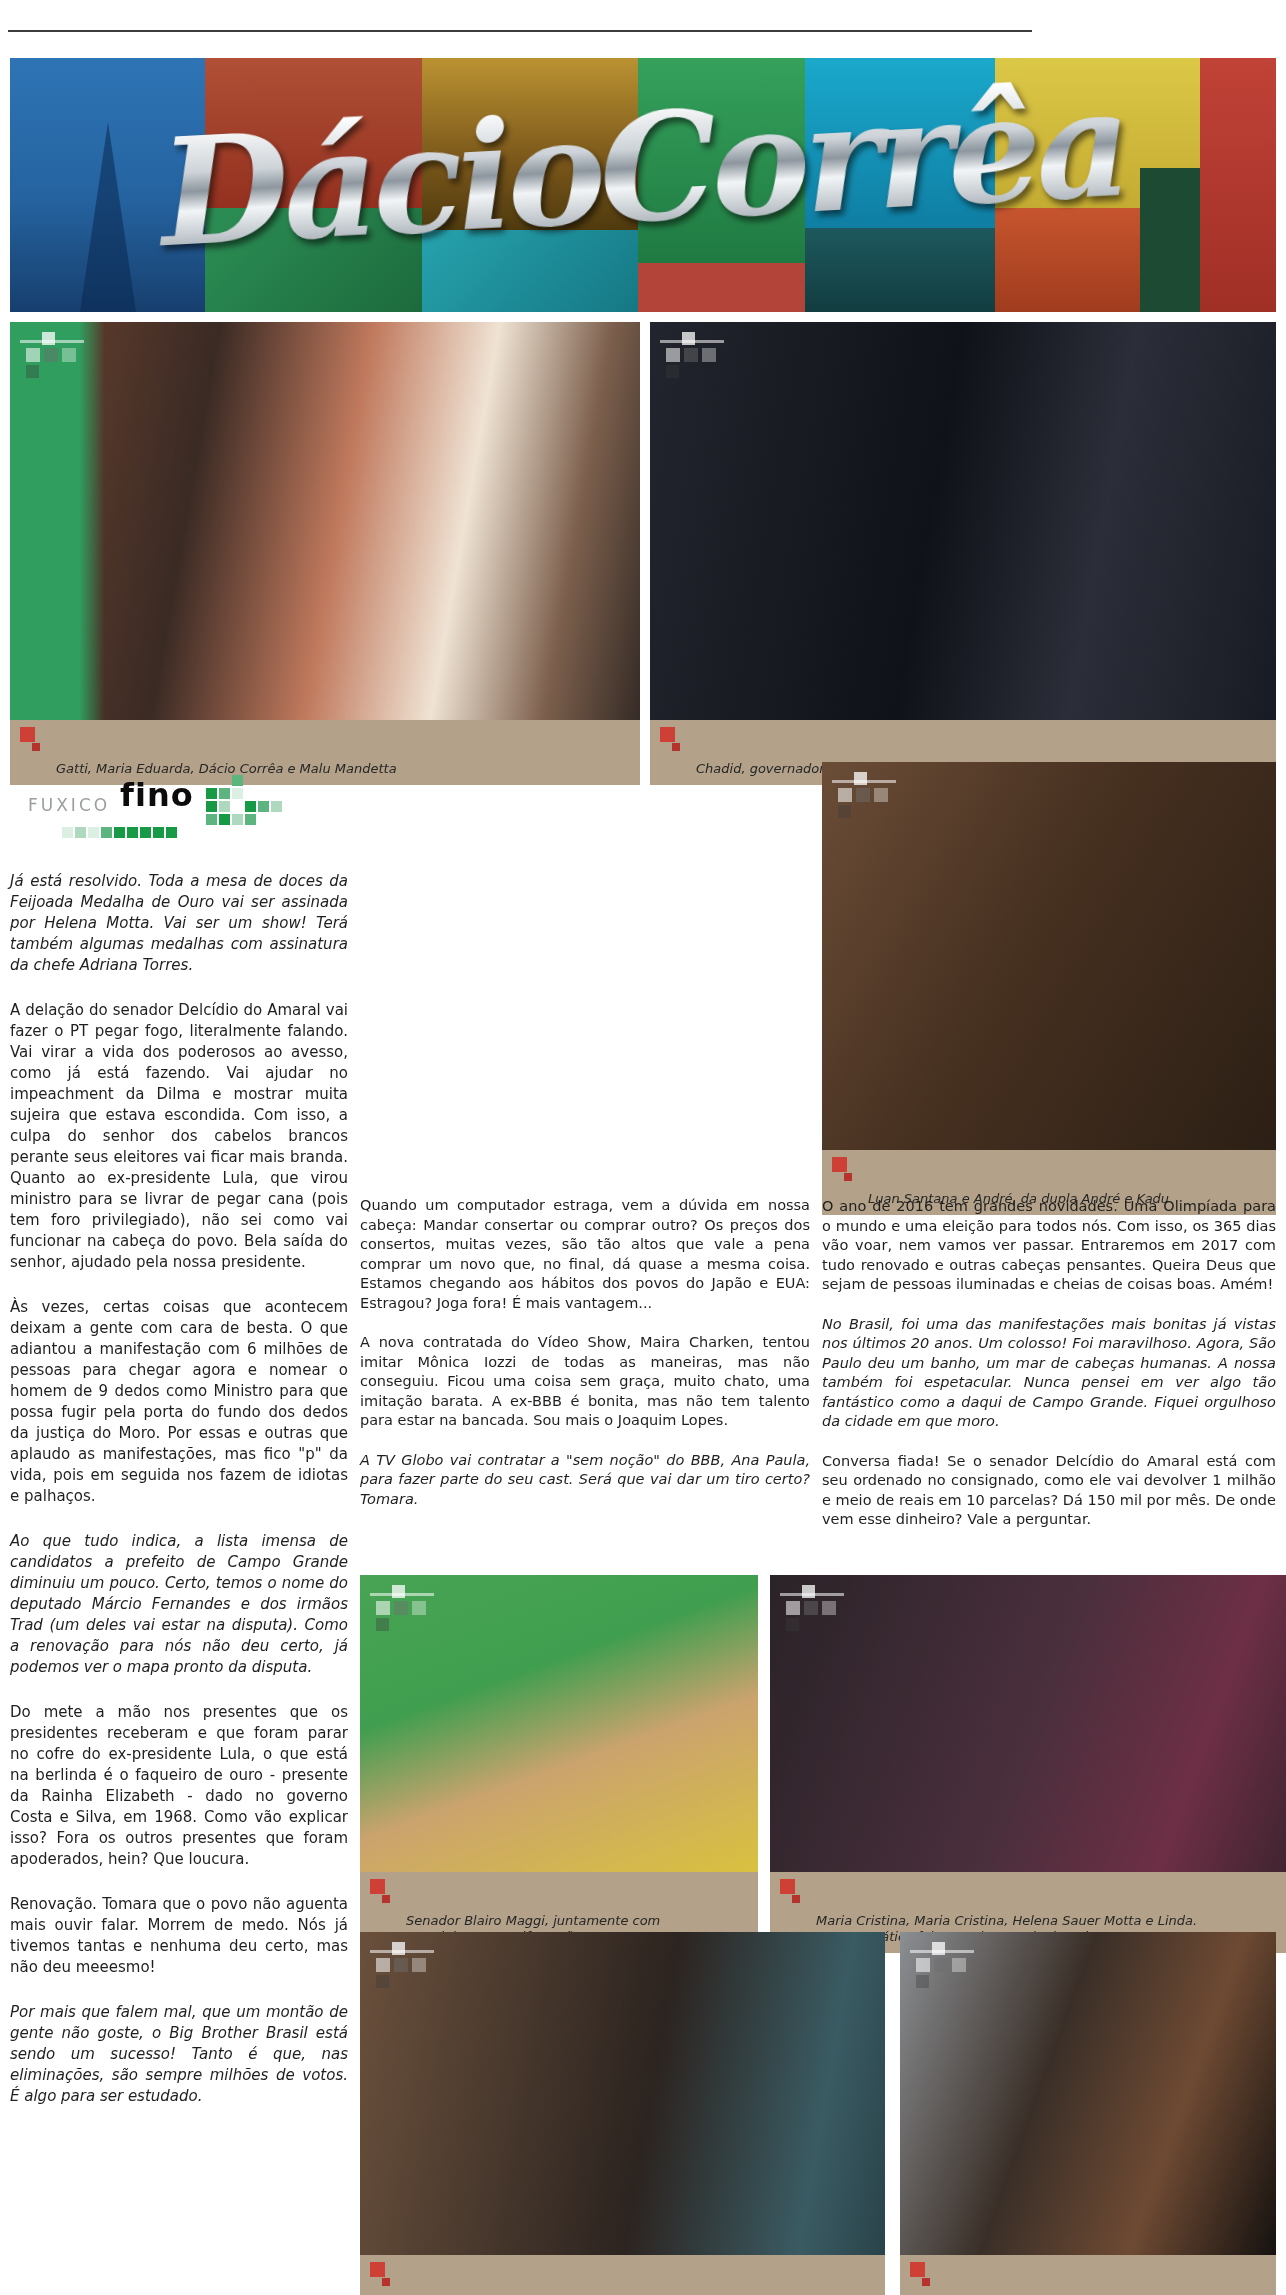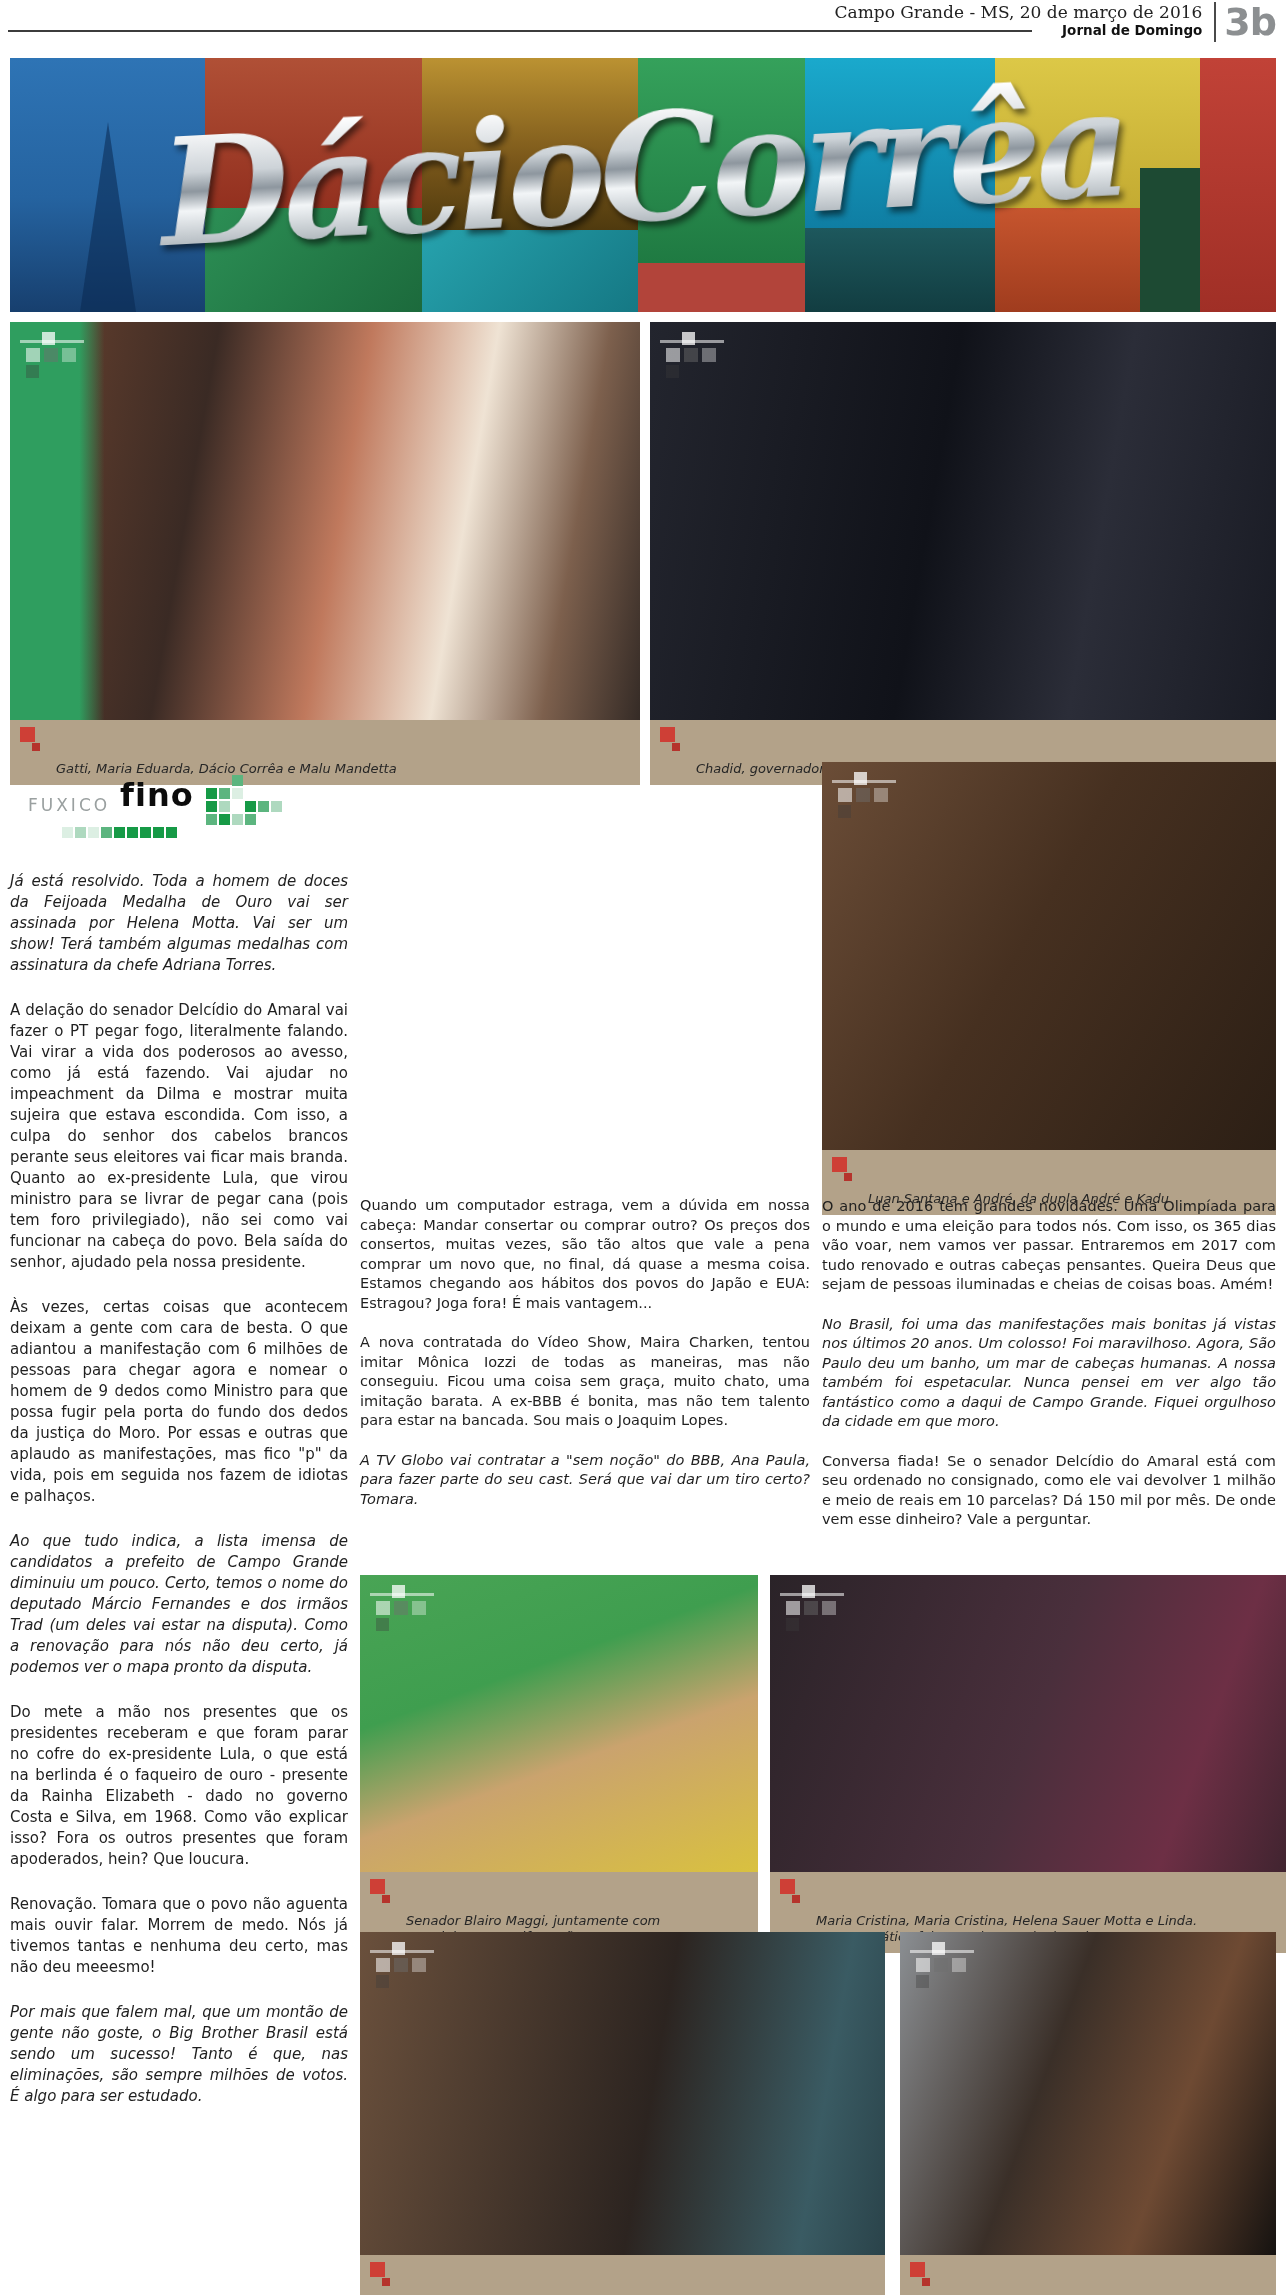--- a/index.html
+++ b/index.html
@@ -86,28 +86,20 @@
   .col-right p{margin:0 0 20px 0;}
   .ital{font-style:italic;}
 </style>
 </head>
 <body>
 
 <div class="page">
 
   <div class="header">
     <div class="header-rule"></div>
-    <div class="header-right">
-      <div class="header-textcol">
-        <div class="header-date">Campo Grande - MS, 20 de março de 2016</div>
-        <div class="header-pub">Jornal de Domingo</div>
-      </div>
-      <div class="header-divider"></div>
-      <div class="header-pagenum">3b</div>
-    </div>
   </div>
 
   <div class="banner">
     <div class="tile t-eiffel"></div>
     <div class="tile t-desert"></div>
     <div class="tile t-leaves"></div>
     <div class="tile t-egypt"></div>
     <div class="tile t-map"></div>
     <div class="tile t-machu"></div>
     <div class="tile t-statue"></div>
@@ -264,21 +256,21 @@
           <i class="g3" style="left:-105px;top:52px;"></i>
           <i class="g4" style="left:-92px;top:52px;"></i>
           <i class="g2" style="left:-79px;top:52px;"></i>
         <i class="g1" style="left:-66px;top:52px;"></i>
           <i class="g1" style="left:-53px;top:52px;"></i>
           <i class="g1" style="left:-40px;top:52px;"></i>
           <i class="g1" style="left:-27px;top:52px;"></i>
           <i class="g1" style="left:-14px;top:52px;"></i>
       </span>
     </div>
-    <p class="ital">Já está resolvido. Toda a homem de doces da Feijoada Medalha de Ouro vai ser assinada por Helena Motta. Vai ser um show! Terá também algumas medalhas com assinatura da chefe Adriana Torres.</p>
+    <p class="ital">Já está resolvido. Toda a mesa de doces da Feijoada Medalha de Ouro vai ser assinada por Helena Motta. Vai ser um show! Terá também algumas medalhas com assinatura da chefe Adriana Torres.</p>
     <p>A delação do senador Delcídio do Amaral vai fazer o PT pegar fogo, literalmente falando. Vai virar a vida dos poderosos ao avesso, como já está fazendo. Vai ajudar no impeachment da Dilma e mostrar muita sujeira que estava escondida. Com isso, a culpa do senhor dos cabelos brancos perante seus eleitores vai ficar mais branda. Quanto ao ex-presidente Lula, que virou ministro para se livrar de pegar cana (pois tem foro privilegiado), não sei como vai funcionar na cabeça do povo. Bela saída do senhor, ajudado pela nossa presidente.</p>
     <p>Às vezes, certas coisas que acontecem deixam a gente com cara de besta. O que adiantou a manifestação com 6 milhões de pessoas para chegar agora e nomear o homem de 9 dedos como Ministro para que possa fugir pela porta do fundo dos dedos da justiça do Moro. Por essas e outras que aplaudo as manifestações, mas fico "p" da vida, pois em seguida nos fazem de idiotas e palhaços.</p>
     <p class="ital">Ao que tudo indica, a lista imensa de candidatos a prefeito de Campo Grande diminuiu um pouco. Certo, temos o nome do deputado Márcio Fernandes e dos irmãos Trad (um deles vai estar na disputa). Como a renovação para nós não deu certo, já podemos ver o mapa pronto da disputa.</p>
     <p>Do mete a mão nos presentes que os presidentes receberam e que foram parar no cofre do ex-presidente Lula, o que está na berlinda é o faqueiro de ouro - presente da Rainha Elizabeth - dado no governo Costa e Silva, em 1968. Como vão explicar isso? Fora os outros presentes que foram apoderados, hein? Que loucura.</p>
     <p>Renovação. Tomara que o povo não aguenta mais ouvir falar. Morrem de medo. Nós já tivemos tantas e nenhuma deu certo, mas não deu meeesmo!</p>
     <p class="ital">Por mais que falem mal, que um montão de gente não goste, o Big Brother Brasil está sendo um sucesso! Tanto é que, nas eliminações, são sempre milhões de votos. É algo para ser estudado.</p>
   </div>
 
   <div class="col col-mid">
     <p>Quando um computador estraga, vem a dúvida em nossa cabeça: Mandar consertar ou comprar outro? Os preços dos consertos, muitas vezes, são tão altos que vale a pena comprar um novo que, no final, dá quase a mesma coisa. Estamos chegando aos hábitos dos povos do Japão e EUA: Estragou? Joga fora! É mais vantagem...</p>

